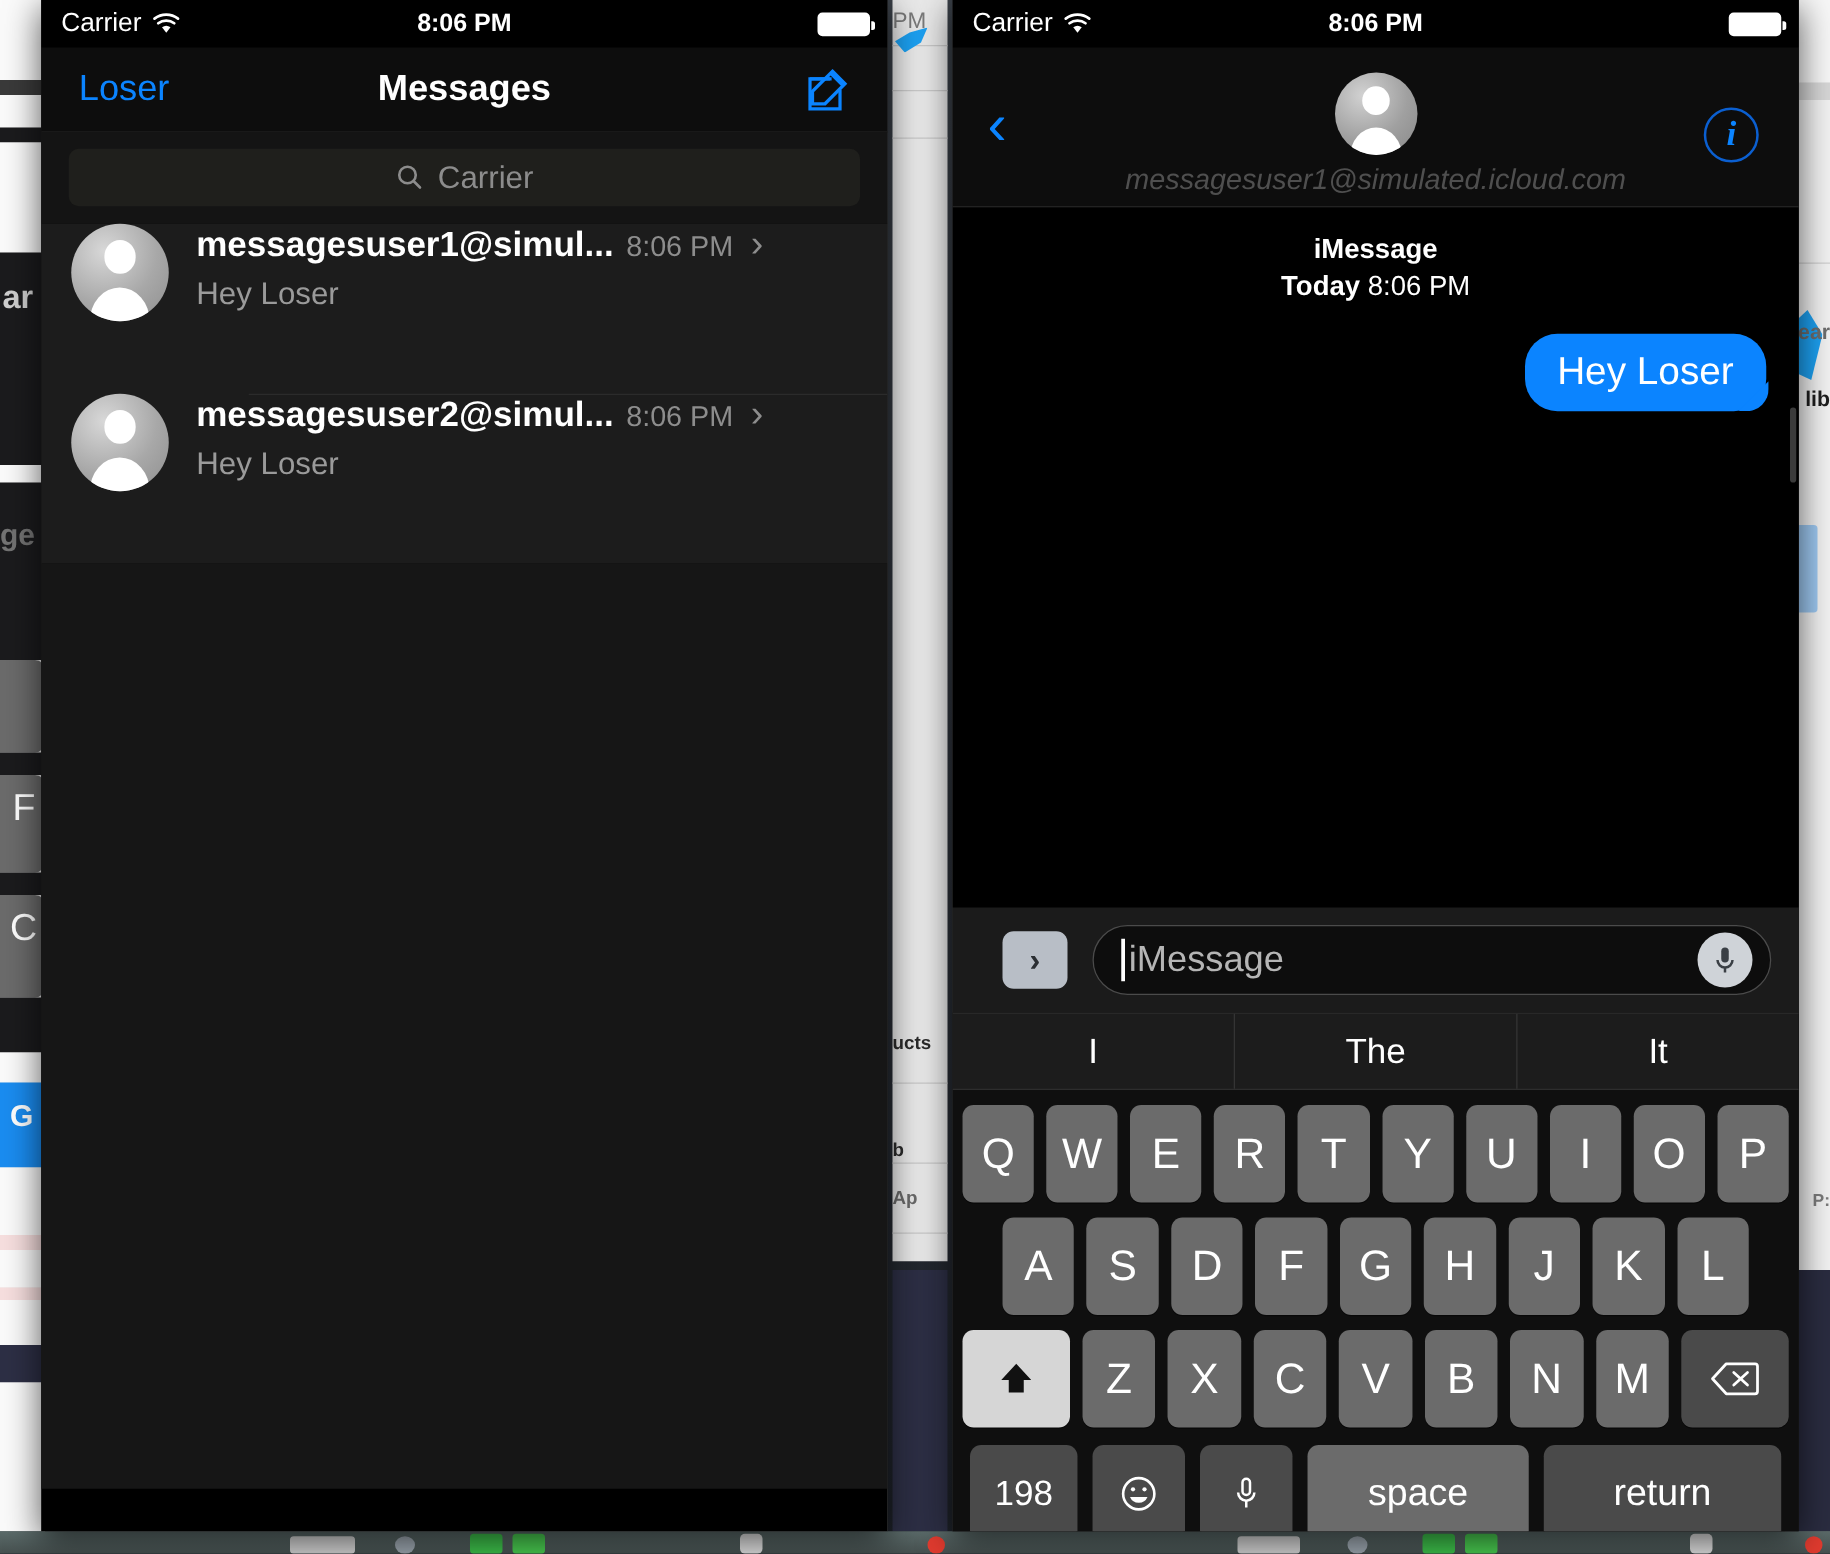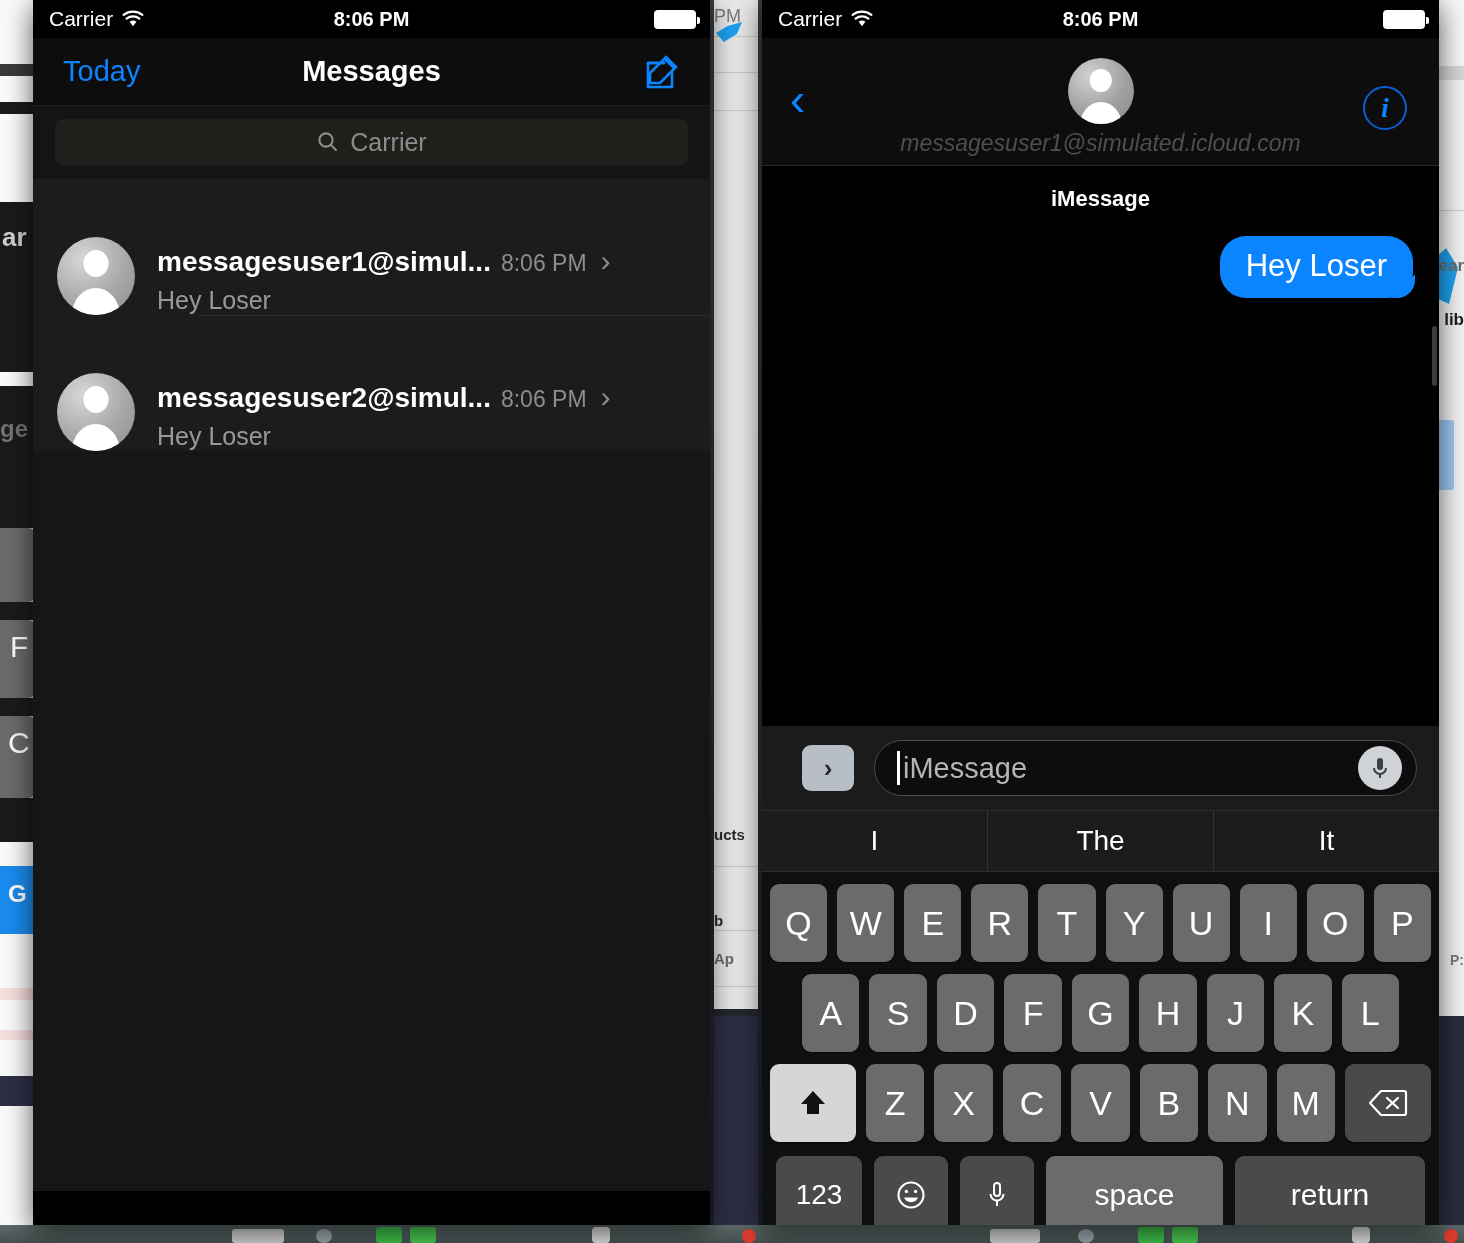--- a/index.html
+++ b/index.html
@@ -96,21 +96,21 @@
 
   .search-wrap { background: #141414; padding: 13px 22px 14px 22px; }
   .search-field {
     height: 46px; background: #1f1f1c; border-radius: 8px;
     display: flex; align-items: center; justify-content: center; gap: 10px;
   }
   .search-ph { color: #8c8c8c; font-size: 25px; }
 
   .conv-list { background: #1c1c1c; }
   .conv-row {
-    position: relative; display: flex; align-items: flex-end;
+    position: relative; display: flex; align-items: flex-start;
     height: 136px; padding: 0 20px 0 24px;
   }
   .conv-row + .conv-row::before {
     content: ""; position: absolute; left: 166px; right: 0; top: 0; height: 1px;
     background: #2b2b2b;
   }
   .avatar {
     width: 78px; height: 78px; border-radius: 50%; flex: 0 0 78px;
     background: radial-gradient(circle at 34% 28%, #d8d8d8 0%, #a8a8a8 55%, #8e8e8e 100%);
     position: relative; overflow: hidden; margin-right: 22px;
@@ -338,21 +338,21 @@
             <path d="M2.6 4.9 a15.5 15.5 0 0 1 18.8 0" stroke="#fff" stroke-width="2.2" fill="none" stroke-linecap="round"></path>
           </svg>
         </div>
         <div class="sb-time">8:06 PM</div>
         <div class="sb-right">
           <div class="battery"></div>
         </div>
       </div>
 
       <div class="navbar">
-        <div class="nav-edit">Today</div>
+        <div class="nav-edit">Loser</div>
         <div class="nav-title">Messages</div>
         <div class="nav-compose">
           <svg width="38" height="38" viewBox="0 0 38 38">
             <path d="M4 10 h16 M4 10 v24 h24 V20" stroke="#0b84ff" stroke-width="2.6" fill="none" stroke-linecap="square"></path>
             <path d="M4 10 h16" stroke="#0b84ff" stroke-width="2.6"></path>
             <path d="M22 4 l10 10 -16 16 -10 0 0 -10 Z" fill="none" stroke="#0b84ff" stroke-width="2.6"></path>
             <path d="M21 6 l10 10" stroke="#0b84ff" stroke-width="2.6"></path>
           </svg>
         </div>
       </div>
@@ -434,20 +434,24 @@
           <div class="hdr-name">messagesuser1@simulated.icloud.com</div>
         </div>
         <div class="info-btn">
           <span>i</span>
         </div>
       </div>
 
       <div class="thread">
         <div class="thread-stamp">
           <div class="stamp-1">iMessage</div>
+          <div class="stamp-2">
+            <b>Today</b>
+            <span>8:06 PM</span>
+          </div>
         </div>
         <div class="bubble-row">
           <div class="bubble">Hey Loser</div>
         </div>
         <div class="scroll-hint"></div>
       </div>
 
       <div class="inputbar">
         <div class="apps-btn">›</div>
         <div class="msg-field">
@@ -512,21 +516,21 @@
           <div class="key wide">
             <svg width="40" height="30" viewBox="0 0 40 30">
               <path d="M13 3 H36 a2 2 0 0 1 2 2 V25 a2 2 0 0 1 -2 2 H13 L2 15 Z" fill="none" stroke="#fff" stroke-width="2.2" stroke-linejoin="round"></path>
               <line x1="19" y1="10" x2="30" y2="20" stroke="#fff" stroke-width="2.2" stroke-linecap="round"></line>
               <line x1="30" y1="10" x2="19" y2="20" stroke="#fff" stroke-width="2.2" stroke-linecap="round"></line>
             </svg>
           </div>
         </div>
 
         <div class="krow r4">
-          <div class="key k123">123</div>
+          <div class="key k123">198</div>
           <div class="key kemoji">
             <svg width="34" height="34" viewBox="0 0 34 34">
               <circle cx="17" cy="17" r="12.5" fill="none" stroke="#fff" stroke-width="2.1"></circle>
               <circle cx="12.4" cy="13.4" r="1.7" fill="#fff"></circle>
               <circle cx="21.6" cy="13.4" r="1.7" fill="#fff"></circle>
               <path d="M10 19.5 a7.6 7.6 0 0 0 14 0 Z" fill="#fff"></path>
             </svg>
           </div>
           <div class="key kmic">
             <svg width="26" height="30" viewBox="0 0 26 30">

